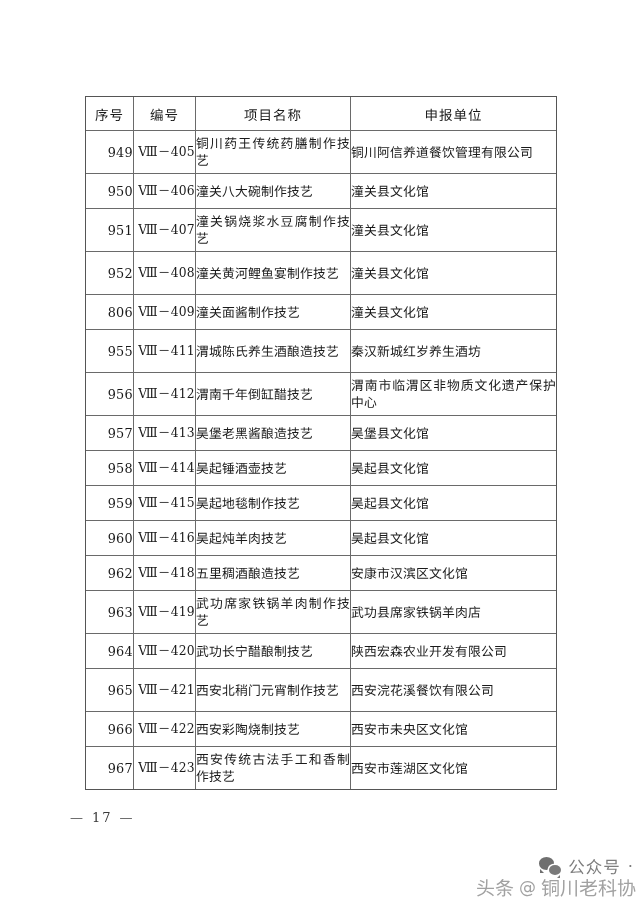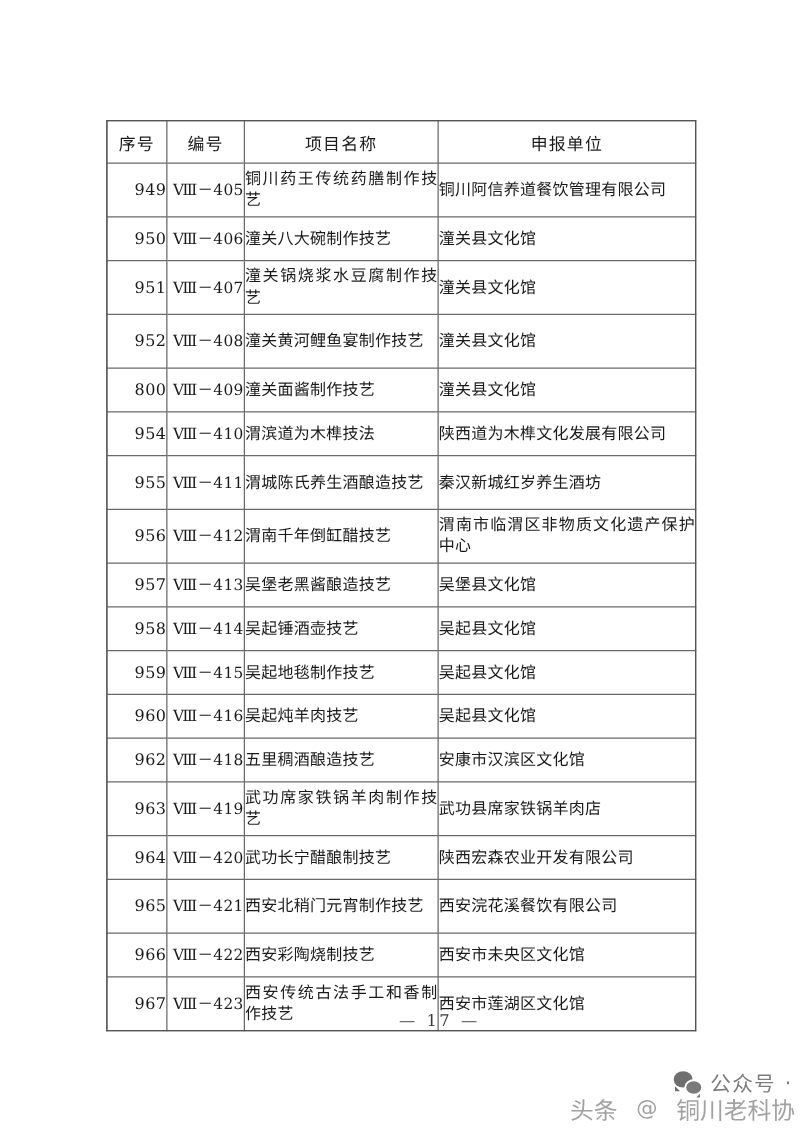--- a/index.html
+++ b/index.html
@@ -104,21 +104,20 @@
     text-align-last: left;
     text-justify: inter-character;
   }
 
   
   .page-number {
     position: absolute;
     left: 0;
     top: 810px;
     width: 640px;
-    text-align: center;
     font-size: 13px;
     color: #3a3a3a;
     letter-spacing: 2px;
     font-family: "DejaVu Serif", "Liberation Serif", serif;
     padding-left: 63px;
     box-sizing: border-box;
   }
   .page-number .dash {
     display: inline-block;
     color: #555;
@@ -192,21 +191,21 @@
     border-top: 3.5px solid transparent;
   }
 
   
   .stamp-watermark {
     position: absolute;
     right: 4px;
     bottom: 6px;
     display: flex;
     align-items: center;
-    gap: 14px;
+    gap: 4px;
     color: #9a9a9a;
     font-size: 19px;
     font-family: "DejaVu Sans", "Liberation Sans", sans-serif;
     letter-spacing: 0px;
     white-space: nowrap;
     opacity: 0.92;
     pointer-events: none;
     margin-left: 36px;
   }
   .stamp-watermark .at-mark {
@@ -255,30 +254,24 @@
             <td class="name justify">潼关锅烧浆水豆腐制作技艺</td>
             <td class="unit">潼关县文化馆</td>
           </tr>
           <tr class="two-line">
             <td class="seq">952</td>
             <td class="code">Ⅷ－408</td>
             <td class="name justify">潼关黄河鲤鱼宴制作技艺</td>
             <td class="unit">潼关县文化馆</td>
           </tr>
           <tr>
-            <td class="seq">800</td>
+            <td class="seq">806</td>
             <td class="code">Ⅷ－409</td>
             <td class="name">潼关面酱制作技艺</td>
             <td class="unit">潼关县文化馆</td>
-          </tr>
-          <tr>
-            <td class="seq">954</td>
-            <td class="code">Ⅷ－410</td>
-            <td class="name">渭滨道为木榫技法</td>
-            <td class="unit">陕西道为木榫文化发展有限公司</td>
           </tr>
           <tr class="two-line">
             <td class="seq">955</td>
             <td class="code">Ⅷ－411</td>
             <td class="name justify">渭城陈氏养生酒酿造技艺</td>
             <td class="unit">秦汉新城红岁养生酒坊</td>
           </tr>
           <tr class="two-line">
             <td class="seq">956</td>
             <td class="code">Ⅷ－412</td>

